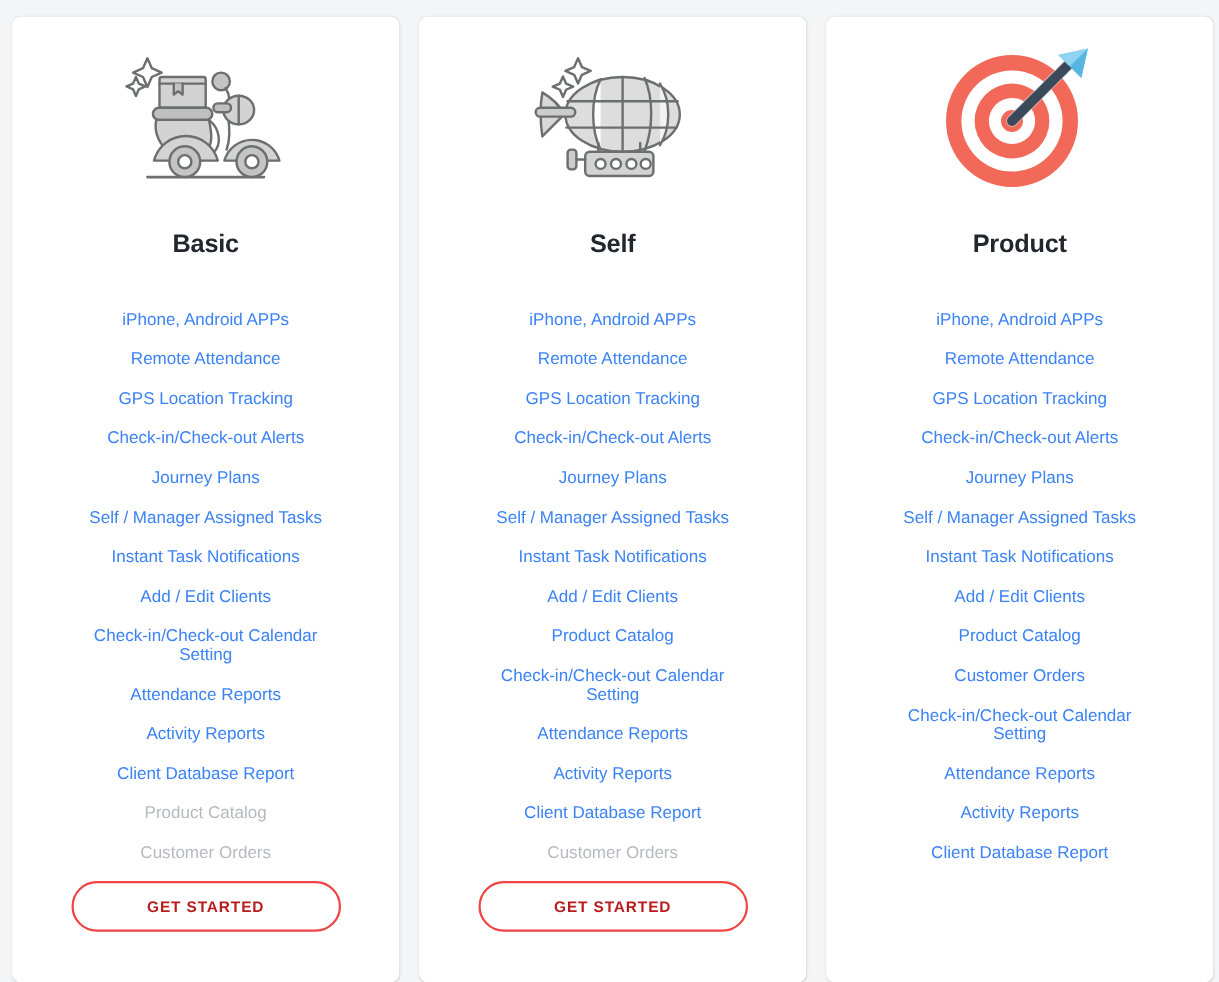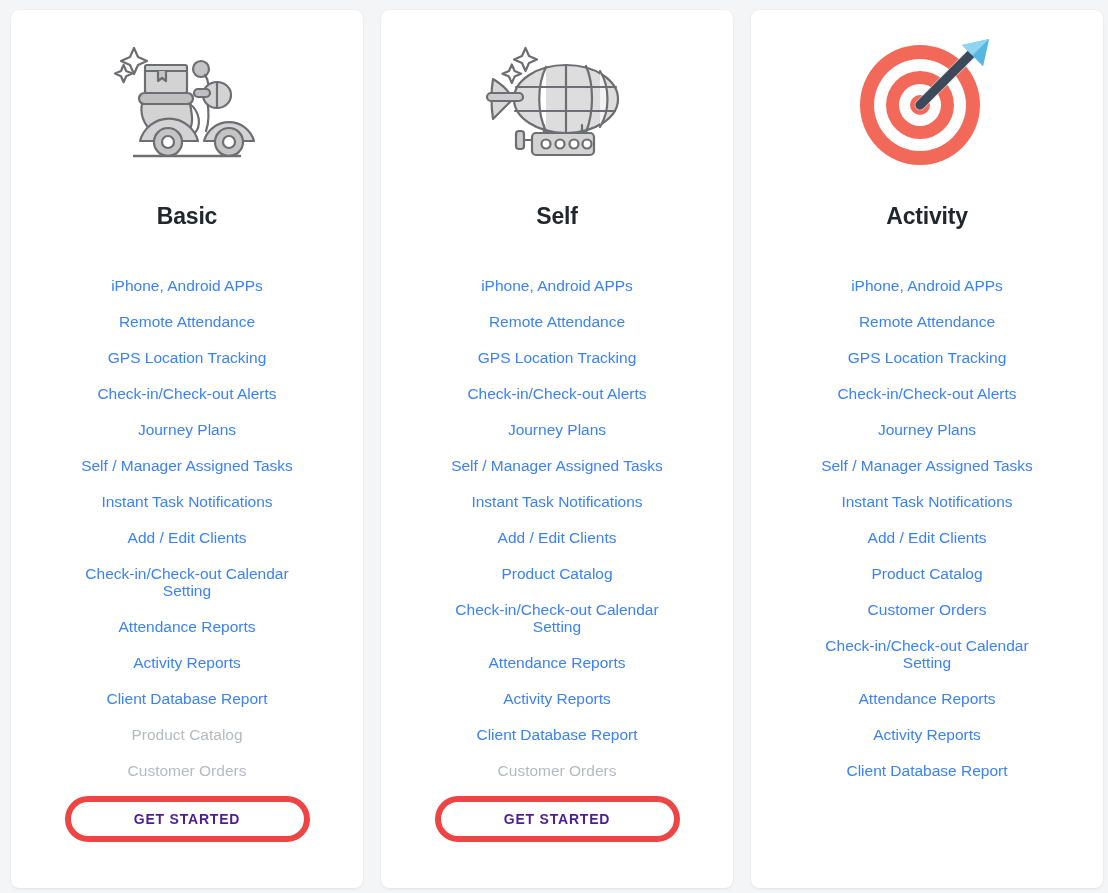--- a/index.html
+++ b/index.html
@@ -8,21 +8,21 @@
     background: #f4f5f7;
     font-family: "Liberation Sans", sans-serif;
     overflow: hidden;
   }
   #pricing-grid {
     display: flex;
     gap: 18px;
     padding: 5px 5px 0 11px;
     width: 1108px;
     height: 893px;
-    align-items: center;
+    align-items: flex-end;
   }
   .plan-card {
     background: #ffffff;
     border-radius: 8px;
     flex: 1 1 0;
     min-width: 0;
     height: 878px;
     box-shadow: 0 1px 3px rgba(0,0,0,0.07), 0 0 1px rgba(0,0,0,0.08);
     display: flex;
     flex-direction: column;
@@ -74,22 +74,22 @@
     width: 245px;
     border-radius: 30px;
     font-size: 14px;
     font-weight: bold;
     letter-spacing: 0.8px;
     cursor: pointer;
     font-family: "Liberation Sans", sans-serif;
   }
   .cta.outline {
     background: #ffffff;
-    border: 6px solid #ef4444;
-    color: #4c1d95;
+    border: 2px solid #ef4444;
+    color: #b91c1c;
   }
   .cta.filled {
     background: #28c76f;
     border: 2px solid #28c76f;
     color: #ffffff;
   }
   svg { display: block; }
 </style>
 </head>
 <body>
@@ -202,21 +202,21 @@
     <circle cx="63" cy="70" r="34" fill="#f2695a"></circle>
     <circle cx="63" cy="70" r="21" fill="#ffffff"></circle>
     <circle cx="63" cy="70" r="10" fill="#f2695a"></circle>
     <path d="M63 70 L120 13" stroke="#d9d9d9" stroke-width="11" stroke-linecap="round" opacity="0.55"></path>
     <path d="M63 70 L114 19" stroke="#3b4a5a" stroke-width="9" stroke-linecap="round"></path>
     <path d="M105 10 l27 -6 l-6 27 l-10 -10 z" fill="#6dc5ee"></path>
     <path d="M116 21 l16 -17 l-6 27 z" fill="#56b6e0"></path>
     <path d="M105 10 l27 -6 l-17 16 z" fill="#8fd4f2"></path>
   </svg>
 </div>
-      <div class="plan-title">Activity</div>
+      <div class="plan-title">Product</div>
       <ul class="features">
         <li class="feature">iPhone, Android APPs</li>
         <li class="feature">Remote Attendance</li>
         <li class="feature">GPS Location Tracking</li>
         <li class="feature">Check-in/Check-out Alerts</li>
         <li class="feature">Journey Plans</li>
         <li class="feature">Self / Manager Assigned Tasks</li>
         <li class="feature">Instant Task Notifications</li>
         <li class="feature">Add / Edit Clients</li>
         <li class="feature">Product Catalog</li>

